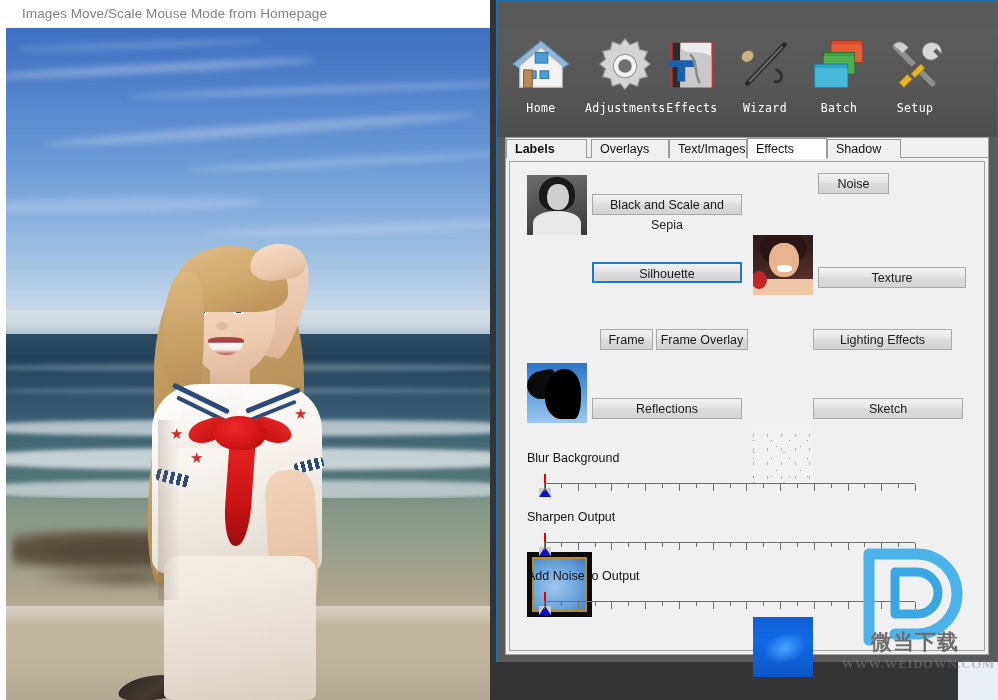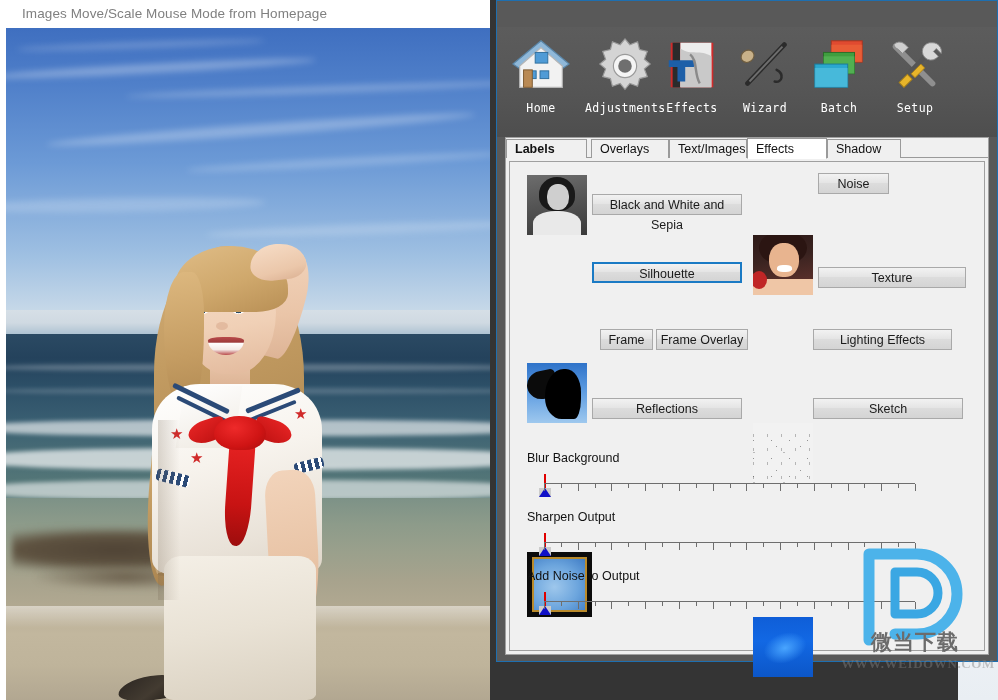--- a/index.html
+++ b/index.html
@@ -532,21 +532,21 @@
       <div class="tab" id="tab-4">Shadow</div>
     </div>
 
     <div id="effects-pane">
 
       <div class="thumb t-bw" style="left:17px;top:13px;">
         <div class="h"></div>
           <div class="f"></div>
           <div class="b"></div>
       </div>
-      <div class="btn" style="left:82px;top:32px;width:150px;">Black and White and Sepia</div>
+      <div class="btn" style="left:82px;top:32px;width:150px;">Black and Scale and Sepia</div>
 
       <div class="thumb t-color" style="left:243px;top:13px;">
         <div class="h"></div>
           <div class="f"></div>
           <div class="m"></div>
           <div class="sh"></div>
           <div class="rs"></div>
       </div>
       <div class="btn" style="left:308px;top:11px;width:71px;">Noise</div>
 

